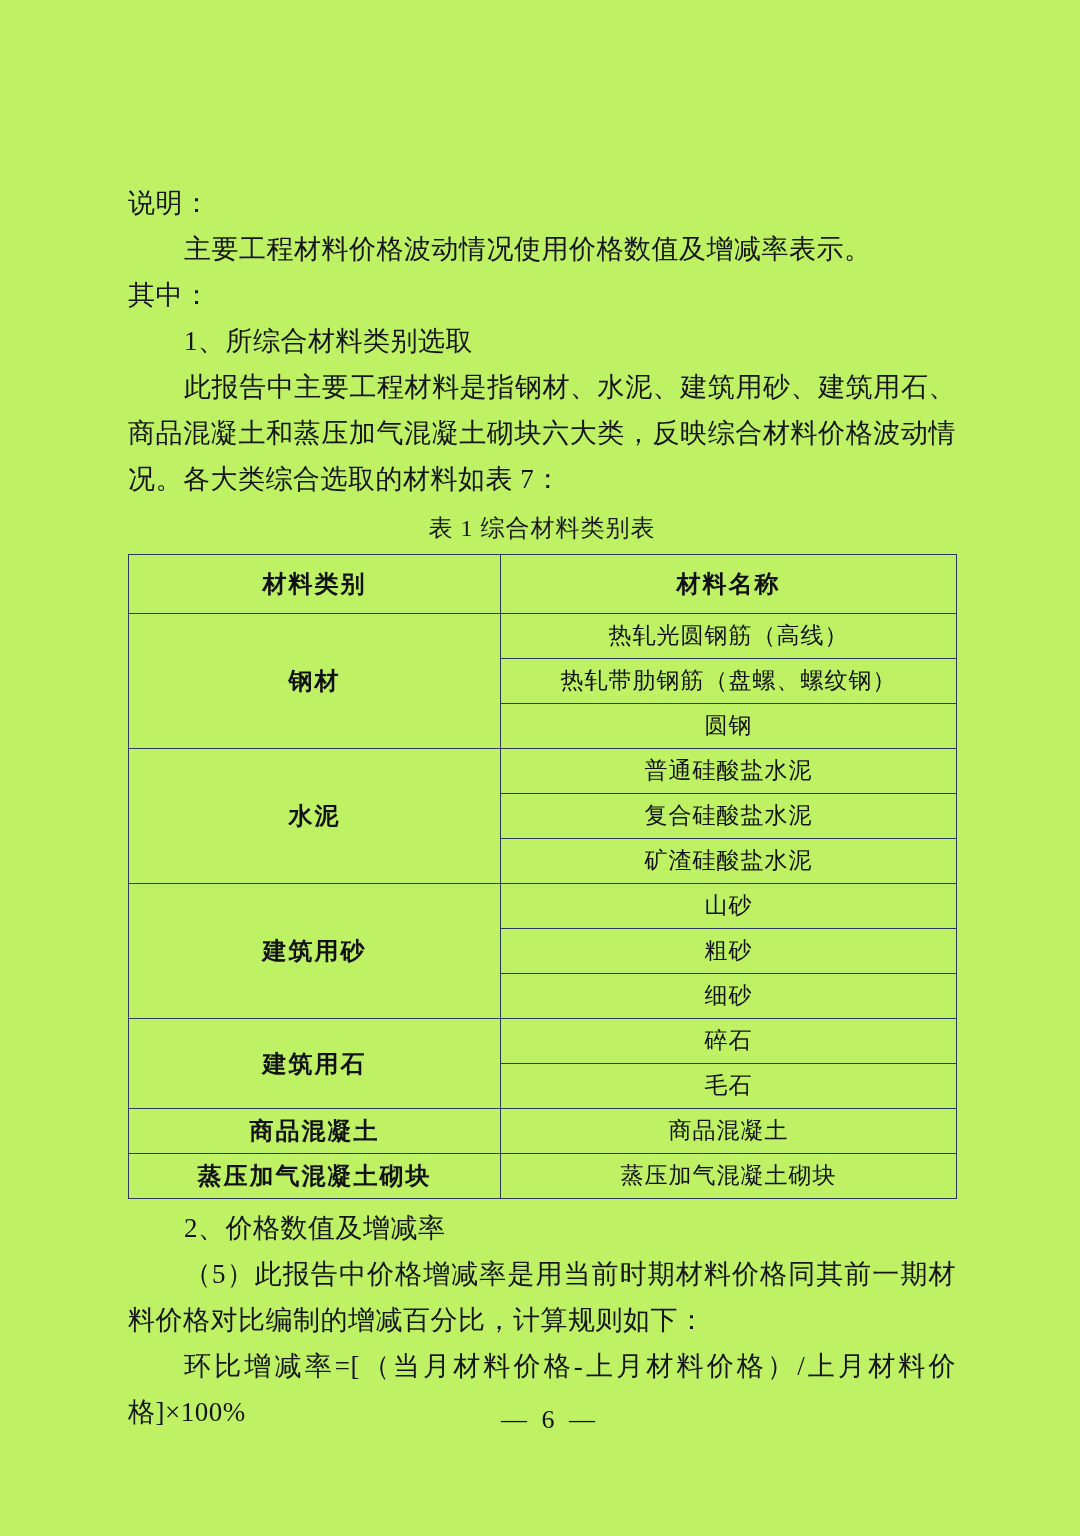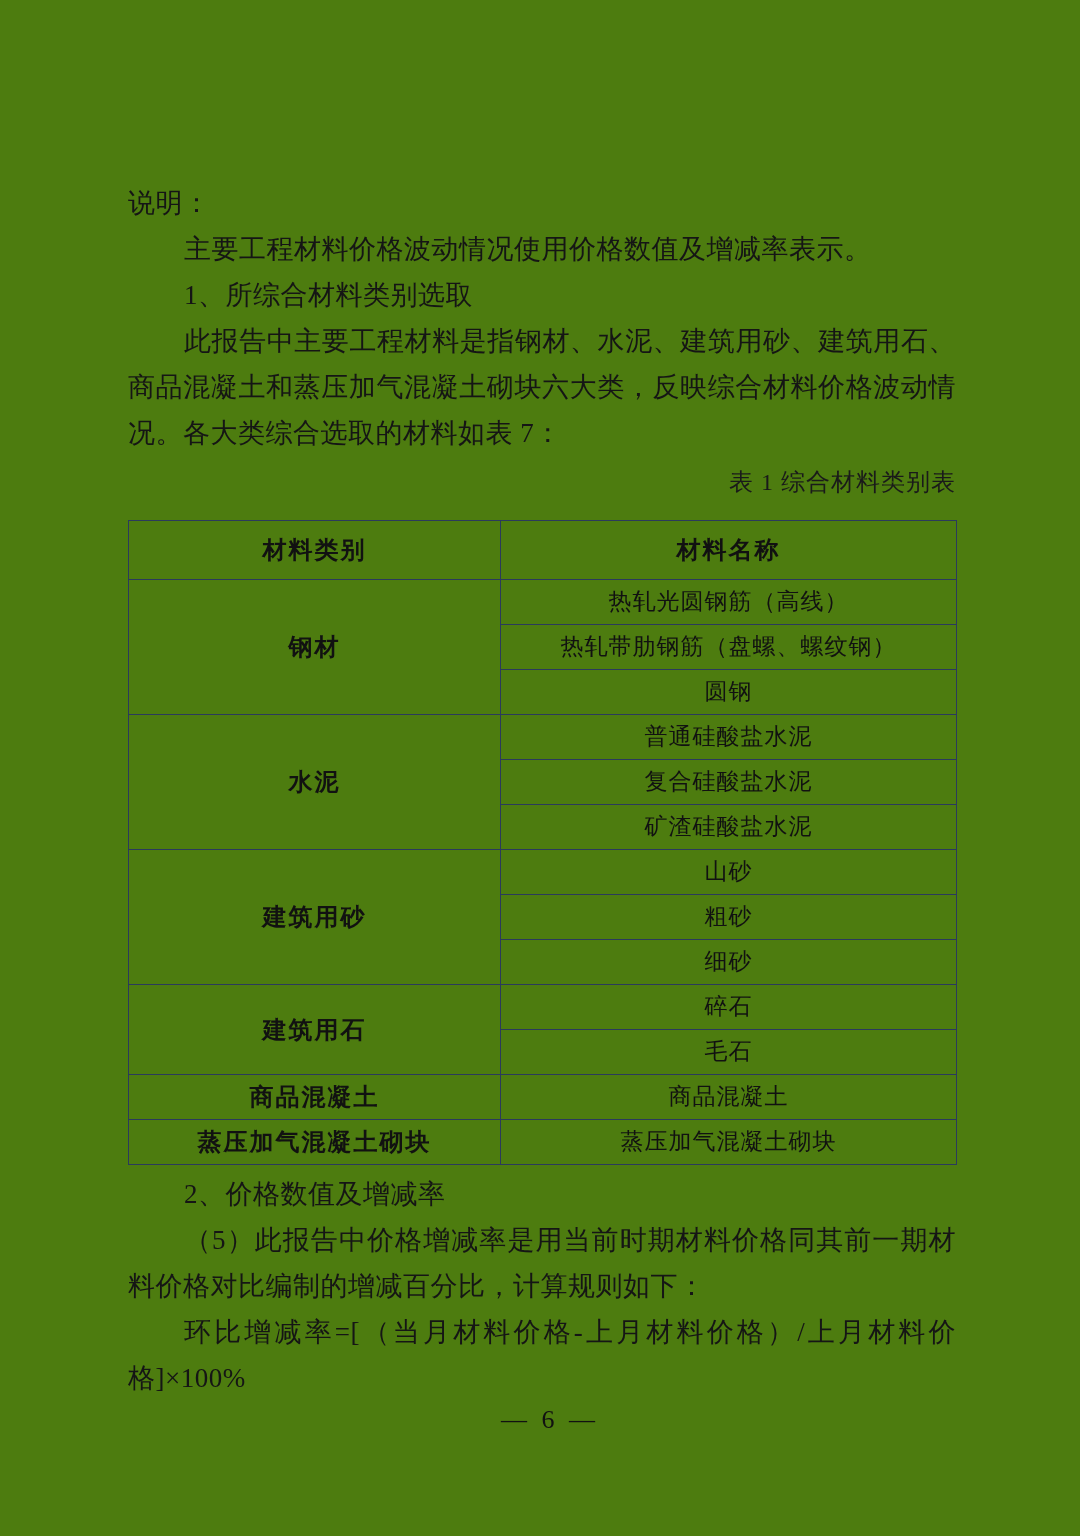--- a/index.html
+++ b/index.html
@@ -14,44 +14,44 @@
     color: #1a1a1a;
     position: relative;
     overflow: hidden;
   }
   .page {
     position: absolute;
     left: 0;
     top: 0;
     width: 1080px;
     height: 1536px;
-    background: #4d7c0f;
+    background: #bef264;
   }
   .content {
     position: absolute;
     left: 128px;
     top: 180px;
     width: 828px;
   }
   .para {
     font-size: 27px;
     line-height: 46px;
     text-align: justify;
     letter-spacing: 0.5px;
     margin: 0 0 0 0;
     color: #151515;
   }
   .indent2 {
     text-indent: 56px;
   }
   .table-caption {
-    text-align: right;
+    text-align: center;
     font-size: 24px;
     line-height: 40px;
-    margin: 6px 0 18px 0;
+    margin: 6px 0 6px 0;
     font-family: "Liberation Serif", "DejaVu Serif", serif;
     letter-spacing: 1px;
   }
   table.mat {
     border-collapse: collapse;
     width: 828px;
     margin: 2px 16px 6px 0;
     table-layout: fixed;
   }
   table.mat td {
@@ -89,20 +89,21 @@
   }
 </style>
 </head>
 <body>
 
 <div class="page">
   <div class="content">
 
     <p class="para">说明：</p>
     <p class="para indent2">主要工程材料价格波动情况使用价格数值及增减率表示。</p>
+    <p class="para">其中：</p>
     <p class="para indent2">1、所综合材料类别选取</p>
     <p class="para indent2">此报告中主要工程材料是指钢材、水泥、建筑用砂、建筑用石、商品混凝土和蒸压加气混凝土砌块六大类，反映综合材料价格波动情况。各大类综合选取的材料如表 7：</p>
 
     <div class="table-caption">表 1 综合材料类别表</div>
 
     <table class="mat">
       <colgroup>
         <col class="col-left">
         <col class="col-right">
       </colgroup>

